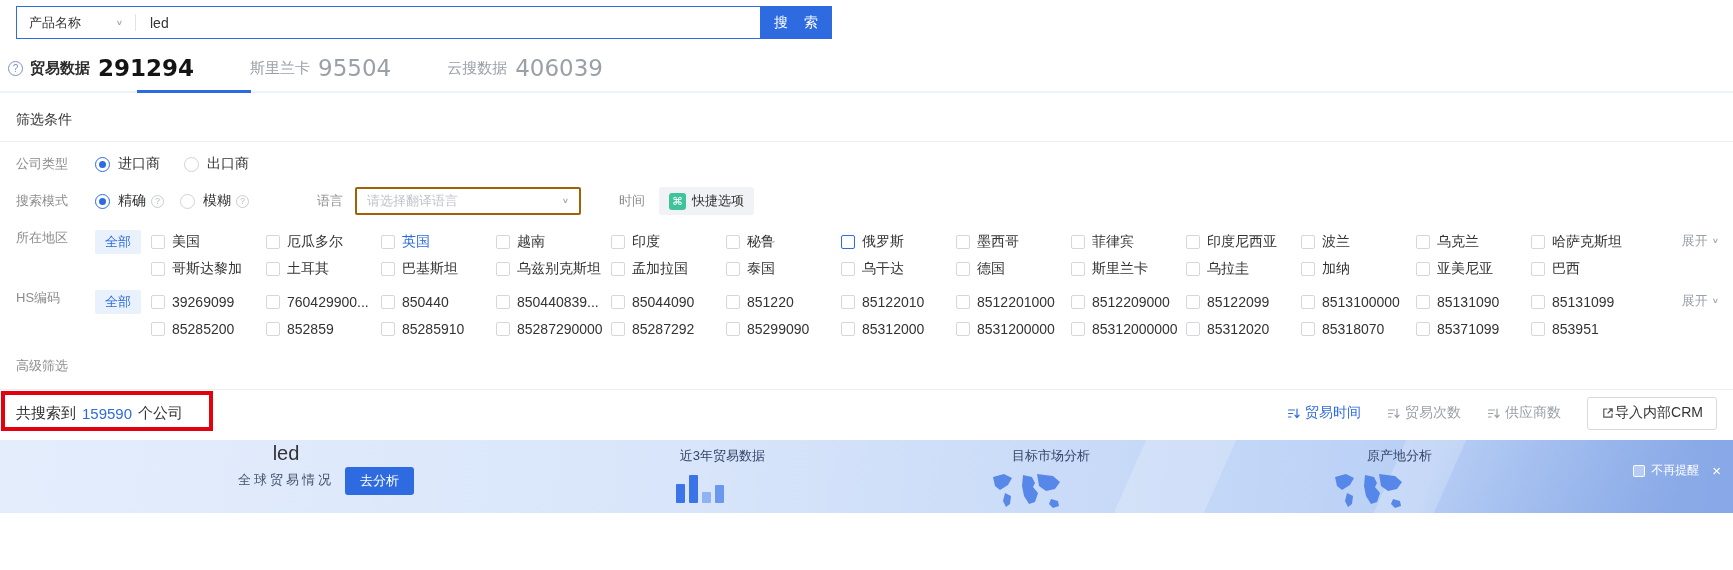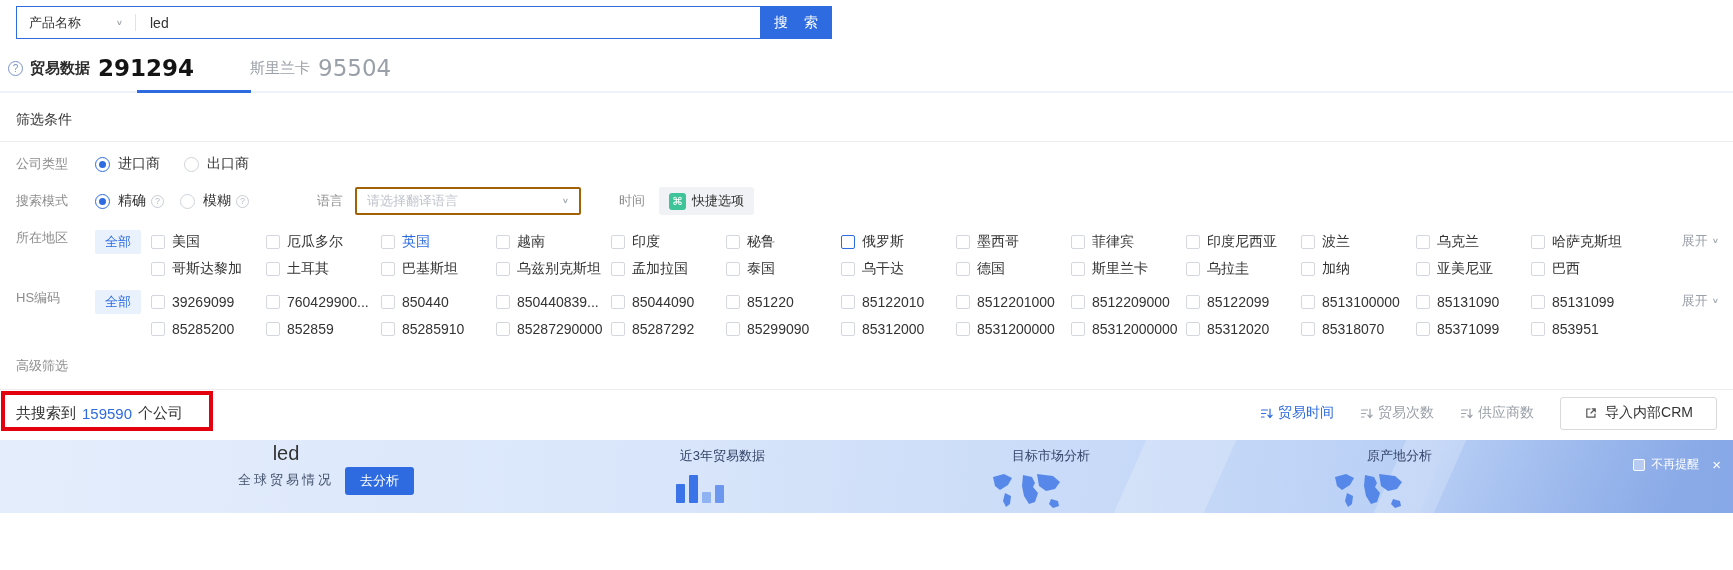--- a/index.html
+++ b/index.html
@@ -67,42 +67,42 @@
   
   .results-divider { height:1px; background:#ededed; margin-top:13px; }
   .results-bar { position:relative; height:46px; display:flex; align-items:center; justify-content:space-between; padding:0 16px; }
   .result-text { font-size:15px; color:#333; display:flex; gap:6px; align-items:center; }
   .result-count { color:#2e6be0; }
   .red-box { position:absolute; left:1px; top:1px; width:212px; height:40px; border:4px solid #e3000f; pointer-events:none; }
   .sort-area { display:flex; align-items:center; }
   .sort-item { display:flex; align-items:center; gap:5px; font-size:14px; color:#9aa0a8; cursor:pointer; margin-right:26px; }
   .sort-item.active { color:#2e6be0; }
   .sort-item svg { display:block; }
-  .crm-btn { display:flex; align-items:center; gap:7px; border:1px solid #d9d9d9; border-radius:3px; height:33px; padding:0 23px; font-size:14px; color:#333; background:#fff; cursor:pointer; }
+  .crm-btn { display:flex; align-items:center; border:1px solid #d9d9d9; border-radius:3px; height:33px; padding:0 13px; font-size:14px; color:#333; background:#fff; cursor:pointer; }
 
   
   .banner { position:relative; height:73px; margin-top:4px; overflow:hidden;
             background:linear-gradient(95deg,#e4edfc 0%,#d8e5fa 40%,#c2d6f7 72%,#a6c2f1 100%); }
   .streak { position:absolute; top:-10px; bottom:-10px; background:rgba(255,255,255,.22); transform:skewX(-24deg); }
   .s1 { left:1130px; width:90px; } .s2 { left:1390px; width:60px; }
   .dark-corner { position:absolute; top:-10px; bottom:-10px; right:-60px; width:360px; transform:skewX(-20deg);
                  background:linear-gradient(100deg, rgba(86,126,214,0) 0%, rgba(86,126,214,.38) 70%); }
   .banner-led { position:absolute; left:238px; top:2px; width:96px; text-align:center; }
   .banner-led .kw { font-size:20px; color:#333; font-weight:500; }
   .banner-led .sub { font-size:13px; color:#44536e; letter-spacing:3px; margin-top:6px; white-space:nowrap; }
   .analyze-btn { position:absolute; left:345px; top:27px; background:#2e6be0; color:#fff; font-size:13px; padding:5px 15px; border-radius:3px; border:none; cursor:pointer; }
   .b-card { position:absolute; top:7px; width:130px; text-align:right; }
   .b-card .b-title { font-size:13px; color:#35456a; white-space:nowrap; }
   .c1 { left:635px; } .c2 { left:960px; } .c3 { left:1302px; }
   .bars { display:flex; align-items:flex-end; justify-content:center; gap:4px; height:30px; margin-top:8px; }
   .bars span { width:9px; border-radius:1px; display:block; }
   .bar1 { height:19px; background:#3a74e8; } .bar2 { height:28px; background:#3a74e8; }
   .bar3 { height:11px; background:#8fb2f3; } .bar4 { height:18px; background:#6b97ee; }
   .map-wrap { margin-top:5px; display:flex; justify-content:center; }
-  .dismiss { position:absolute; top:16px; right:12px; display:flex; align-items:center; gap:6px; color:#fff; font-size:12px; }
+  .dismiss { position:absolute; top:22px; right:12px; display:flex; align-items:center; gap:6px; color:#fff; font-size:12px; }
   .d-cb { width:12px; height:12px; border:1px solid rgba(255,255,255,.95); background:rgba(255,255,255,.35); border-radius:2px; cursor:pointer; }
   .d-close { margin-left:7px; font-size:15px; line-height:1; color:#fff; cursor:pointer; }
 </style>
 </head>
 <body>
 
 <div class="page">
 
   <div class="search-row">
     <div class="search-combo">
@@ -120,20 +120,24 @@
 
   <div class="tabs-row">
     <span class="help-icon">?</span>
     <div class="tab active">
       <span class="t-label">贸易数据</span>
       <span class="t-count">291294</span>
     </div>
     <div class="tab inactive">
       <span class="t-label">斯里兰卡</span>
       <span class="t-count">95504</span>
+    </div>
+    <div class="tab inactive">
+      <span class="t-label">云搜数据</span>
+      <span class="t-count">406039</span>
     </div>
     <div class="tab-underline"></div>
   </div>
 
   <div class="section-title">筛选条件</div>
   <div class="divider"></div>
 
   <div class="f-row row-company">
     <div class="f-label">公司类型</div>
     <label class="radio-opt">

